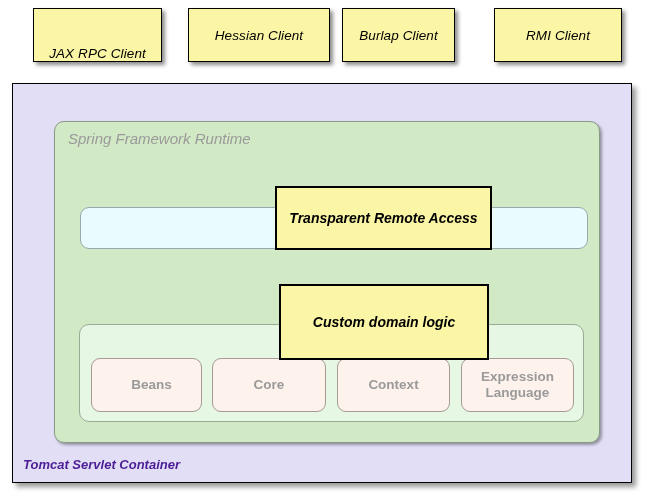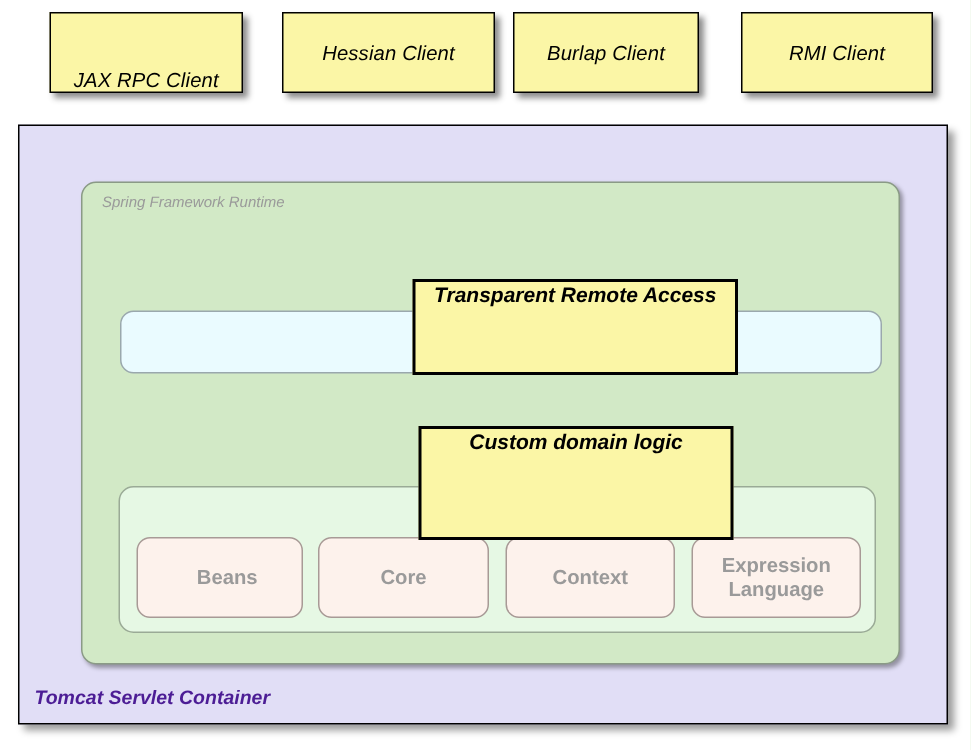--- a/index.html
+++ b/index.html
@@ -37,21 +37,21 @@
   }
   .client-label {
     font-style: italic;
     font-size: 13.5px;
     color: #000000;
     white-space: nowrap;
     letter-spacing: 0.1px;
   }
   #client-0 { left: 33px;  width: 129px; align-items: flex-end; }
   #client-1 { left: 188px; width: 142px; }
-  #client-2 { left: 342px; width: 124px; }
+  #client-2 { left: 342px; width: 113px; }
   #client-3 { left: 494px; width: 128px; }
 
   
   #tomcat-container {
     position: absolute;
     left: 12px;
     top: 83px;
     width: 620px;
     height: 400px;
     background: #e1def6;
@@ -80,21 +80,21 @@
     background: #d2e9c6;
     border: 1px solid #8a9a86;
     border-radius: 10px;
     box-shadow: 2px 2px 3px rgba(0,0,0,0.35);
     box-sizing: border-box;
   }
   #spring-runtime-label {
     position: absolute;
     left: 13px;
     top: 8px;
-    font-size: 10px;
+    font-size: 15px;
     font-style: italic;
     color: #9a9a9a;
     white-space: nowrap;
   }
 
   
   #web-layer {
     position: absolute;
     left: 25px;   
     top: 85px;    
@@ -169,20 +169,21 @@
   #core-module-1 { left: 121px; width: 114px; }
   #core-module-2 { left: 246px; width: 113px; }
   #core-module-3 { left: 370px; width: 113px; }
 
   
   .overlay-box {
     position: absolute;
     background: #fbf6a6;
     border: 2px solid #000000;
     display: flex;
+    align-items: center;
     justify-content: center;
     box-sizing: border-box;
     z-index: 5;
   }
   .overlay-label {
     font-size: 14px;
     font-weight: bold;
     font-style: italic;
     color: #000000;
     white-space: nowrap;

